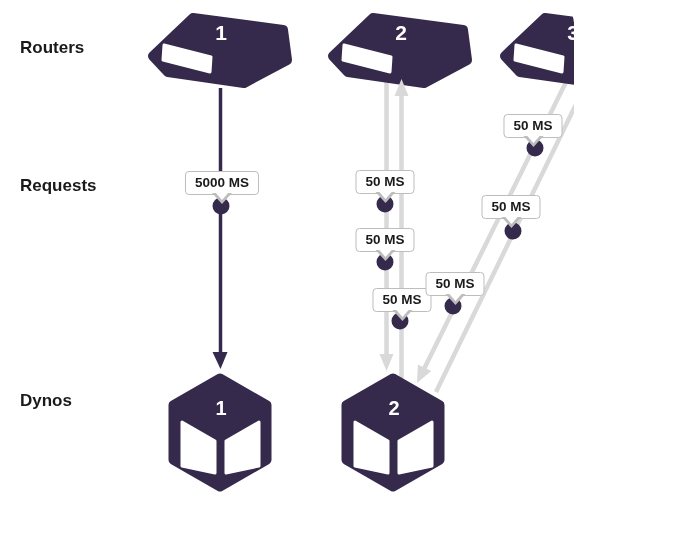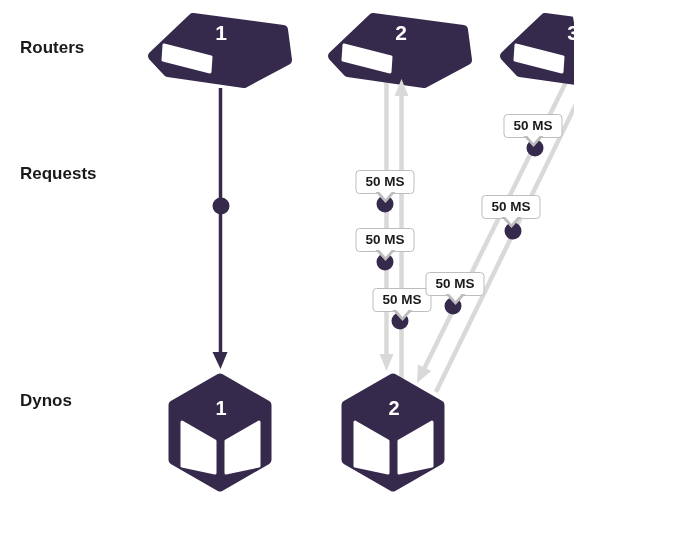--- a/index.html
+++ b/index.html
@@ -44,21 +44,21 @@
   .ah-dark{fill:var(--purple);}
   .ah-gray{fill:var(--line_gray);}
   .dot{fill:var(--purple);}
 </style>
 </head>
 <body>
 
 <div class="stage">
 
   <div class="row-label" style="top:38px;">Routers</div>
-  <div class="row-label" style="top:164px;">Requests</div>
+  <div class="row-label" style="top:176px;">Requests</div>
   <div class="row-label" style="top:391px;">Dynos</div>
 
   <svg class="diagram-svg" width="690" height="555" viewBox="0 0 690 555">
 
     <g>
       <line class="ln-dark" x1="220.5" y1="88" x2="220.5" y2="356"></line>
       <line class="ln-gray" x1="386.5" y1="74" x2="386.5" y2="357"></line>
       <line class="ln-gray" x1="401.5" y1="378" x2="401.5" y2="95"></line>
       <line class="ln-gray" x1="570" y1="74" x2="423" y2="371"></line>
       <line class="ln-gray" x1="436" y1="392" x2="582" y2="92"></line>
@@ -105,20 +105,24 @@
       <circle class="dot" cx="221" cy="206" r="8.5"></circle>
       <circle class="dot" cx="385" cy="204" r="8.5"></circle>
       <circle class="dot" cx="385" cy="262" r="8.5"></circle>
       <circle class="dot" cx="400" cy="321" r="8.5"></circle>
       <circle class="dot" cx="535" cy="148" r="8.5"></circle>
       <circle class="dot" cx="513" cy="231" r="8.5"></circle>
       <circle class="dot" cx="453" cy="306" r="8.5"></circle>
     </g>
   </svg>
 
+  <div class="badge" style="left:222px; top:171px;">
+    <span>5000 MS</span>
+    <span class="tail"></span>
+  </div>
   <div class="badge" style="left:385px; top:170px;">
     <span>50 MS</span>
     <span class="tail"></span>
   </div>
   <div class="badge" style="left:385px; top:228px;">
     <span>50 MS</span>
     <span class="tail"></span>
   </div>
   <div class="badge" style="left:402px; top:288px;">
     <span>50 MS</span>

